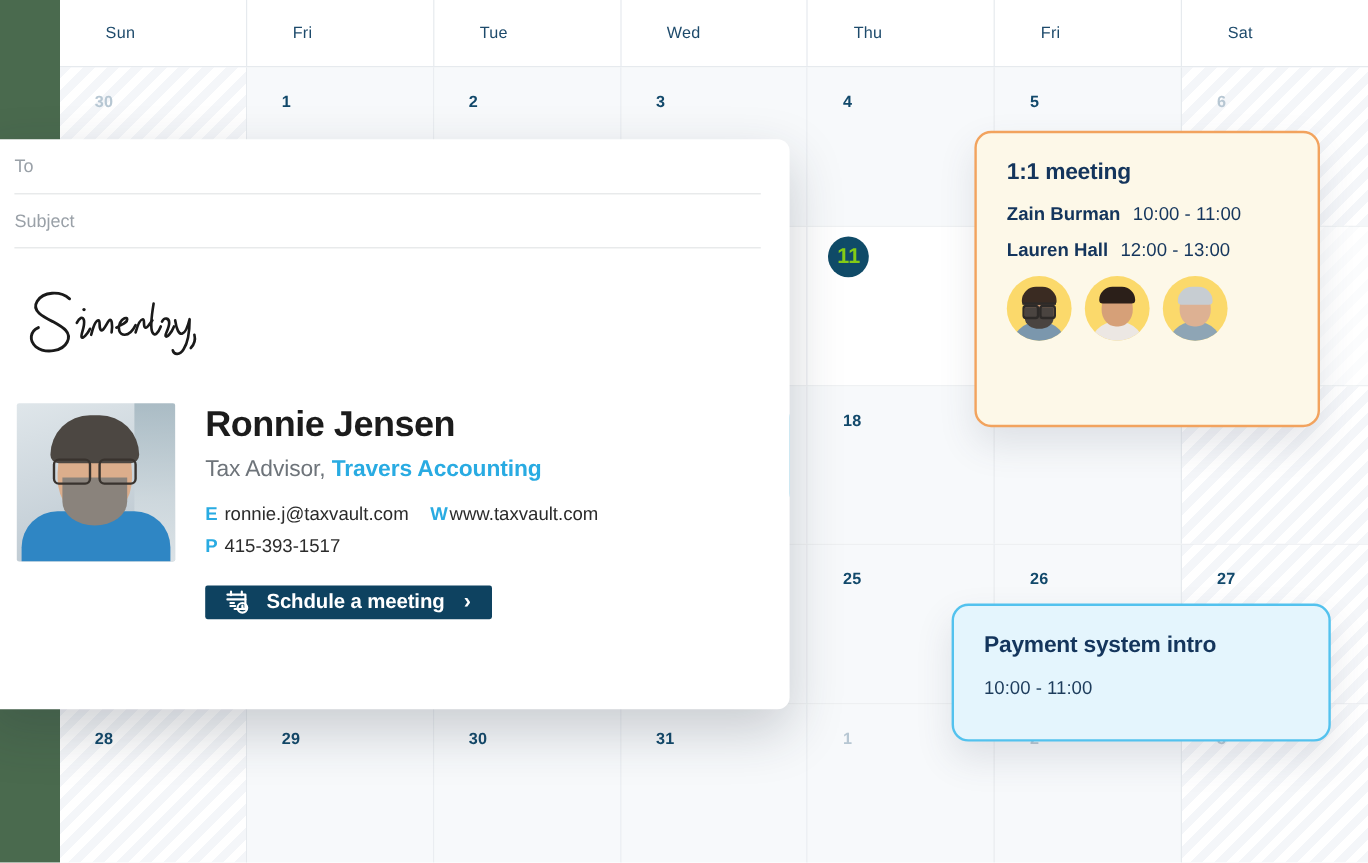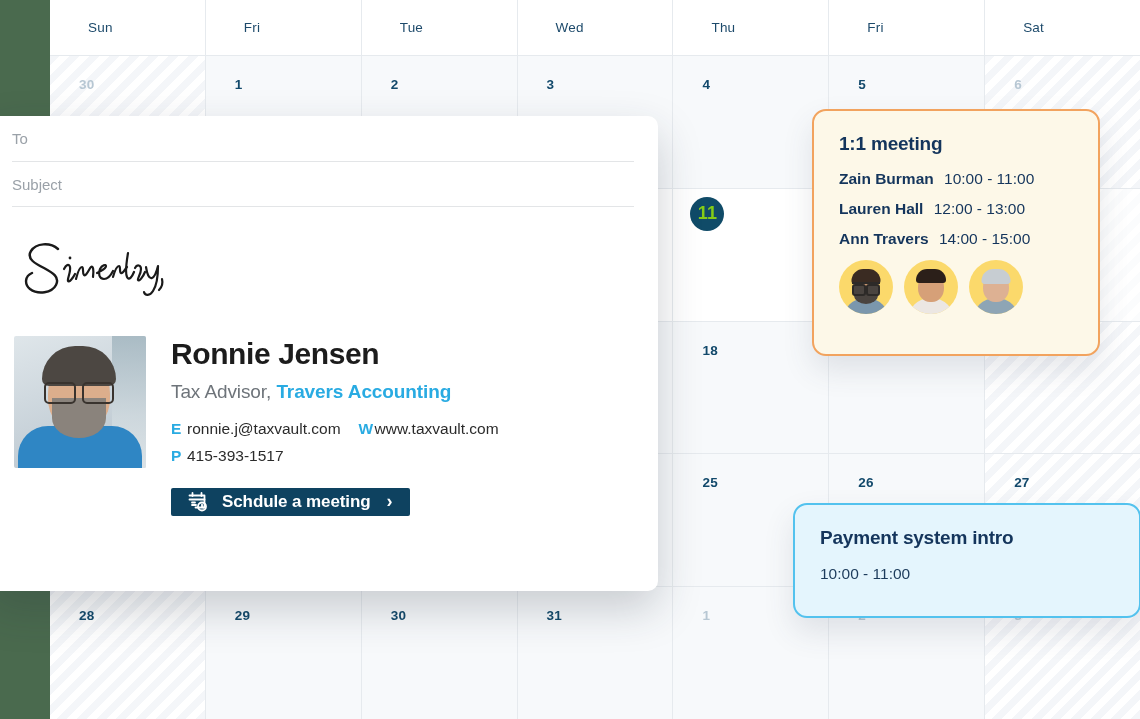--- a/index.html
+++ b/index.html
@@ -206,21 +206,21 @@
   .avatar.a2 .hair { background: #2b1f19; width: 30px; height: 14px; }
   .avatar.a2 .body { background: #ece7e3; }
   .avatar.a3 .hair { background: #c7cdd2; }
   .avatar.a3 .body { background: #8ea5b5; }
   .avatar.a3 .head { background: #ddb193; }
 
   
   .payment-card {
     position: absolute;
     left: 793px; top: 503px;
-    width: 348px; height: 115px;
+    width: 316px; height: 115px;
     background: #e4f5fd;
     border: 2px solid #53c2ee;
     border-radius: 14px;
     z-index: 8;
     box-shadow: 0 14px 30px rgba(60,70,90,.13);
     padding: 22px 24px 0 25px;
   }
   .payment-title {
     font-size: 19px;
     font-weight: bold;
@@ -511,24 +511,20 @@
   <div class="meeting-card">
     <div class="meeting-title">1:1 meeting</div>
 
     <div class="attendee-row">
       <span class="who">Zain Burman</span>
       <span class="when">10:00 - 11:00</span>
     </div>
     <div class="attendee-row">
       <span class="who">Lauren Hall</span>
       <span class="when">12:00 - 13:00</span>
-    </div>
-    <div class="attendee-row">
-      <span class="who">Ann Travers</span>
-      <span class="when">14:00 - 15:00</span>
     </div>
 
     <div class="avatars">
       <div class="avatar a1">
         <div class="body"></div>
           <div class="head"></div>
           <div class="beard"></div>
         <div class="hair"></div>
           <div class="glasses"></div>
       </div>

